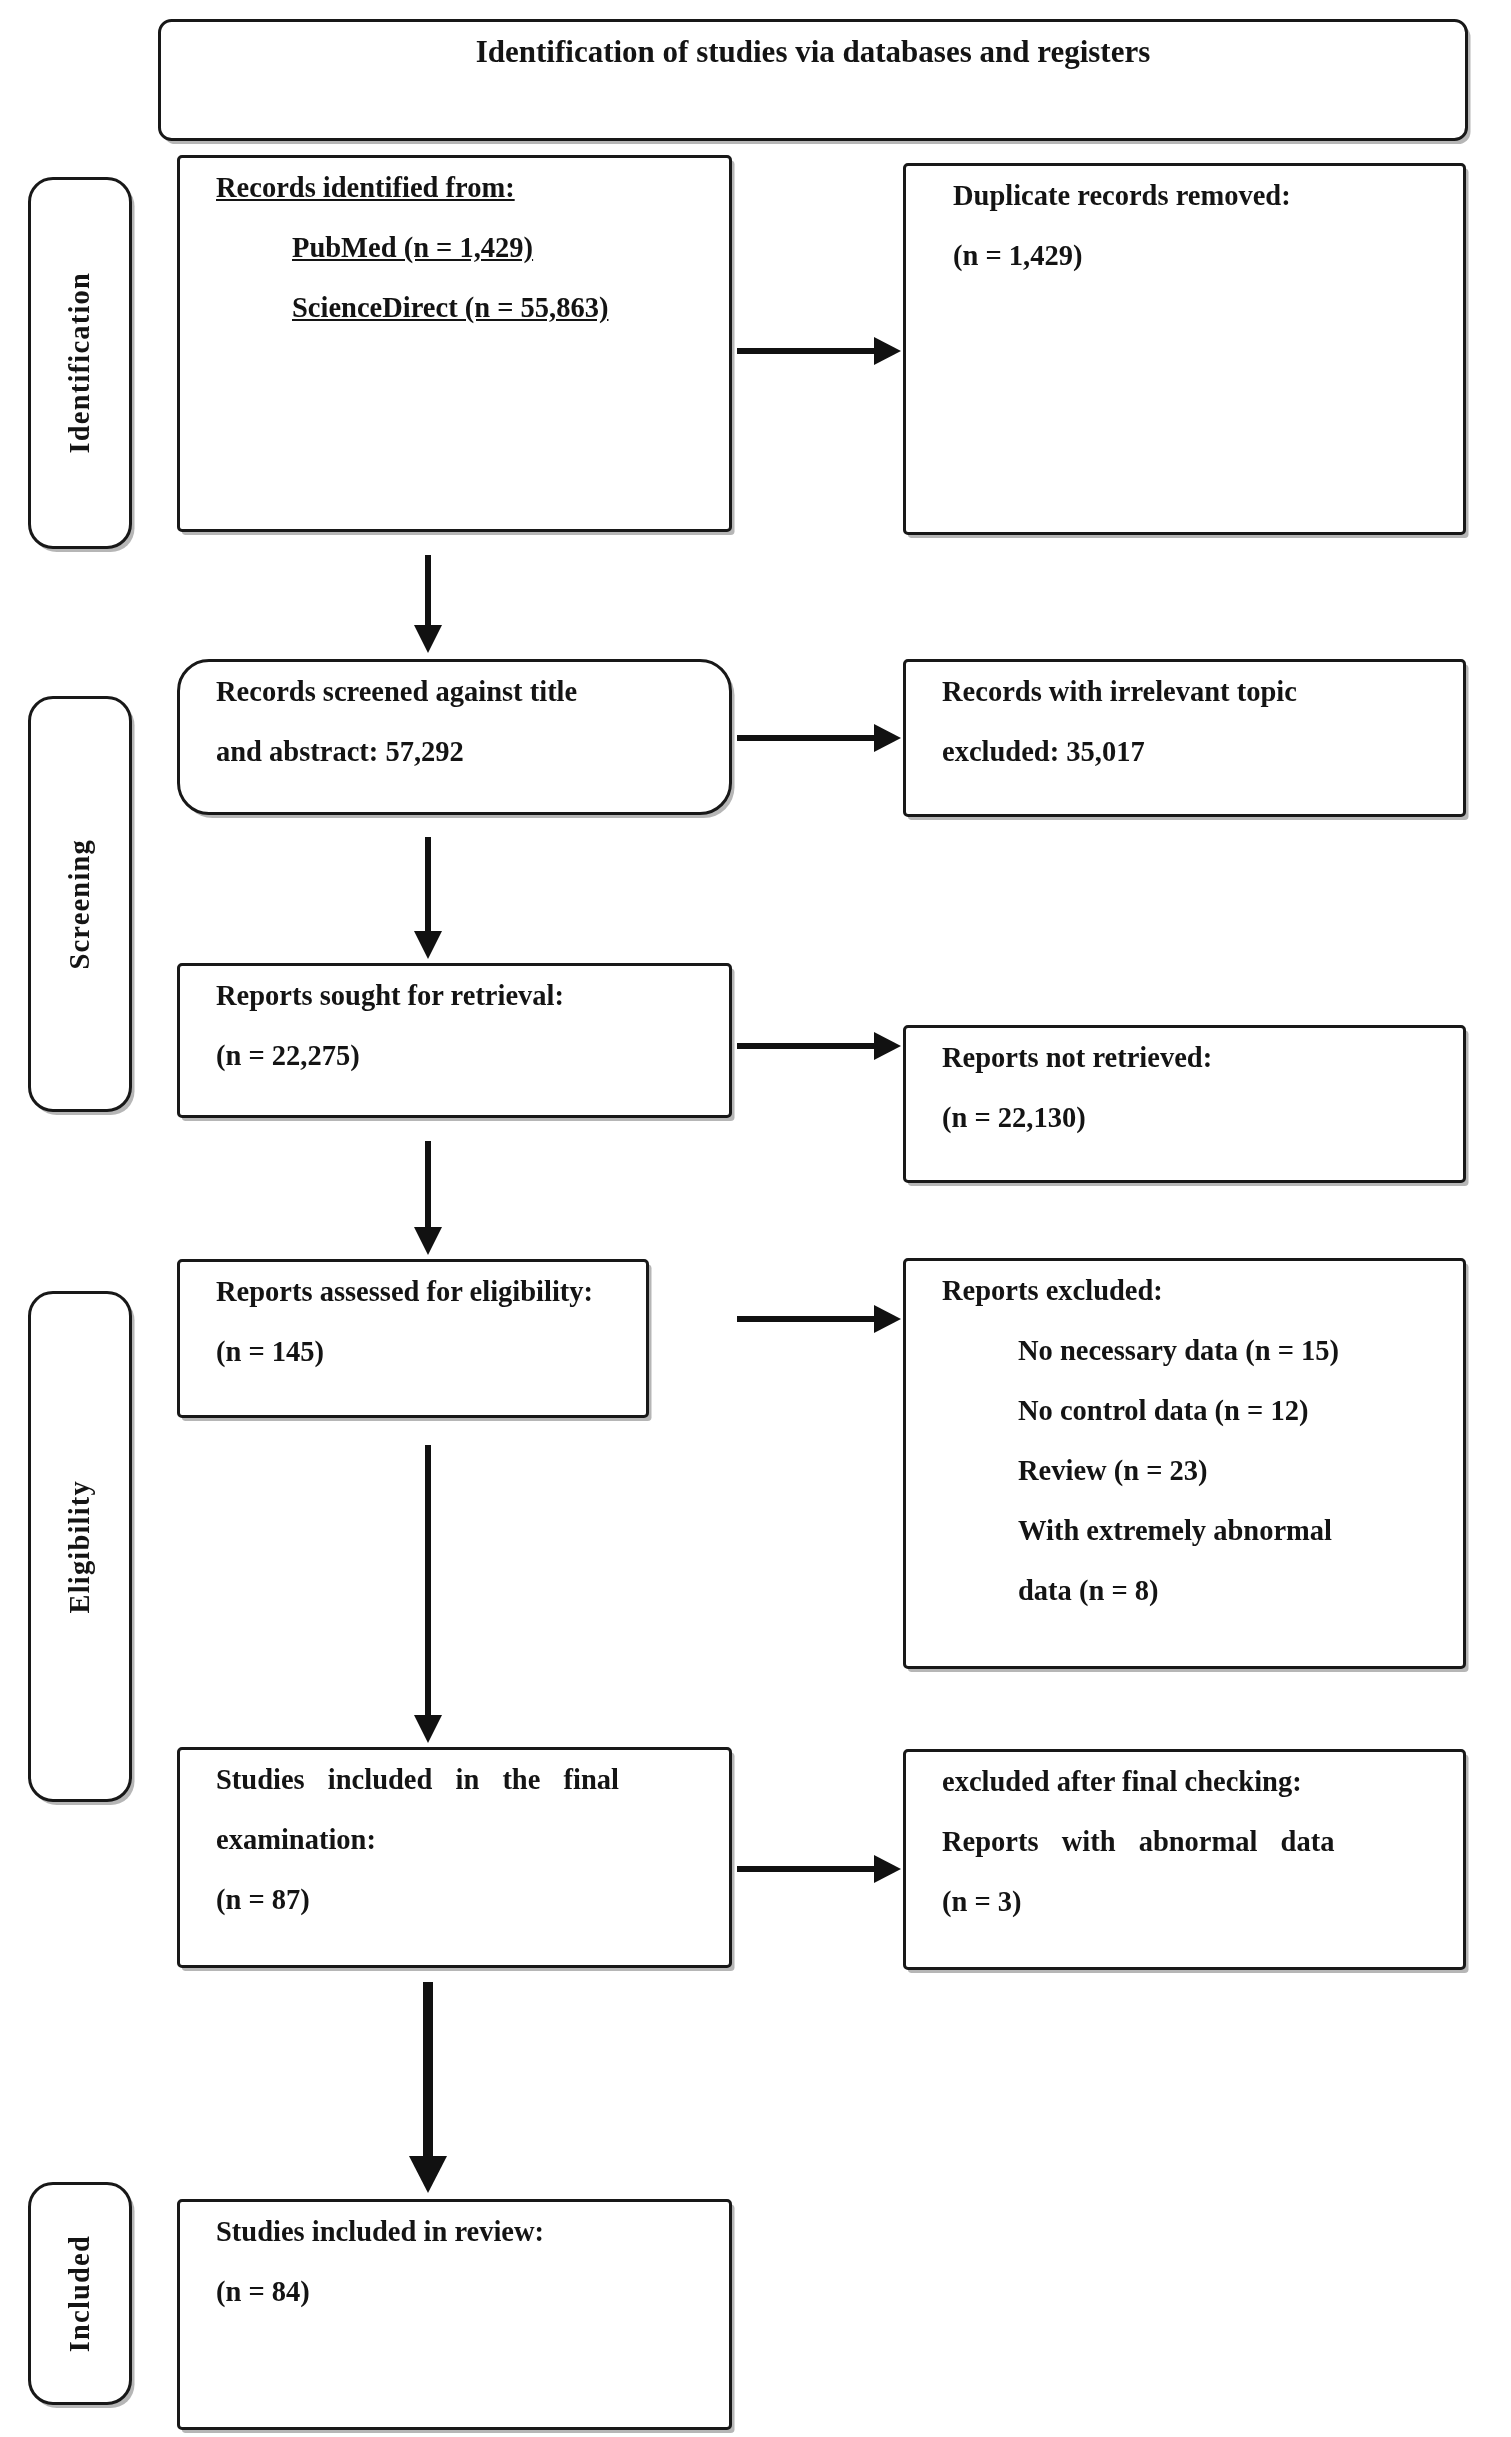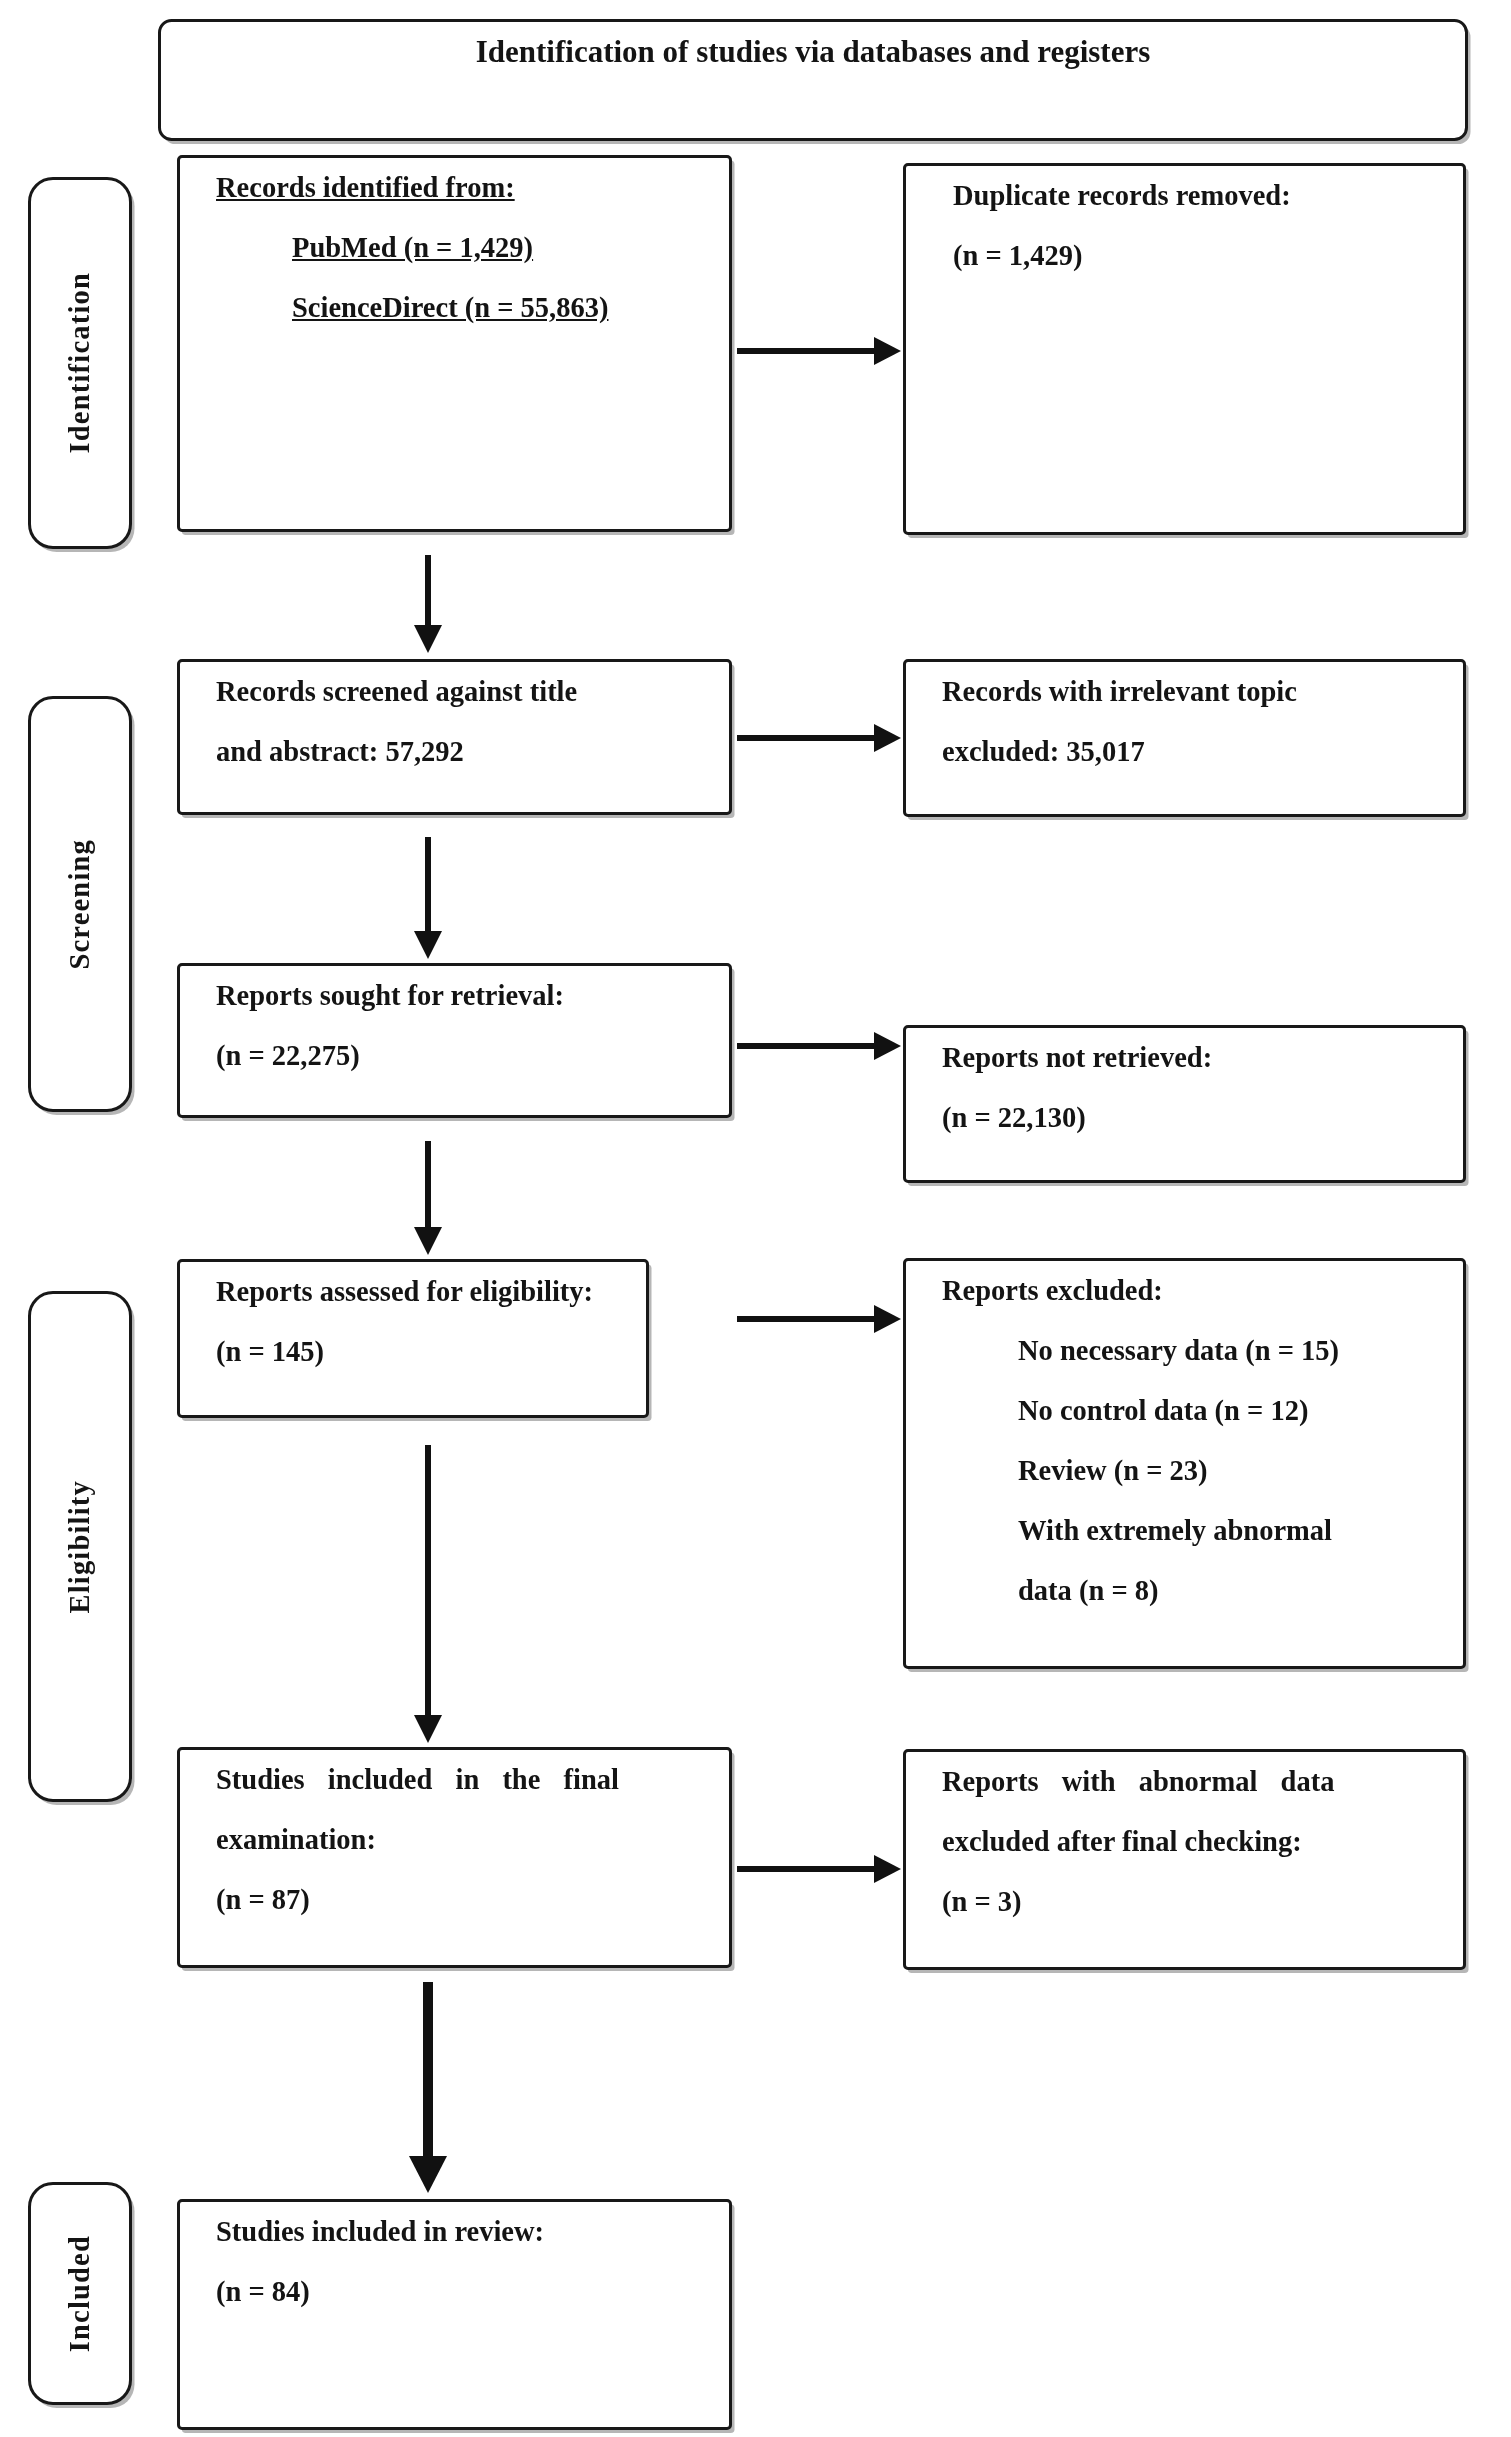--- a/index.html
+++ b/index.html
@@ -104,21 +104,21 @@
   <div class="box side-box" style="left:28px; top:2182px; width:104px; height:223px;">
     <span>Included</span>
   </div>
 
   <div class="box" style="left:177px; top:155px; width:555px; height:377px;text-decoration:underline;">
       <div class="line">Records identified from:</div>
       <div class="line ind">PubMed (n = 1,429)</div>
       <div class="line ind">ScienceDirect (n = 55,863)</div>
     </div>
 
-  <div class="box" style="left:177px; top:659px; width:555px; height:156px;">
+  <div class="box" style="left:177px; top:659px; width:555px; height:156px;border-radius:32px;">
       <div class="line">Records screened against title</div>
       <div class="line">and abstract: 57,292</div>
     </div>
 
   <div class="box" style="left:177px; top:963px; width:555px; height:155px;">
       <div class="line">Reports sought for retrieval:</div>
       <div class="line">(n = 22,275)</div>
     </div>
 
   <div class="box" style="left:177px; top:1259px; width:472px; height:159px;">
@@ -155,22 +155,22 @@
   <div class="box" style="left:903px; top:1258px; width:563px; height:411px;">
       <div class="line">Reports excluded:</div>
       <div class="line ind">No necessary data (n = 15)</div>
       <div class="line ind">No control data (n = 12)</div>
       <div class="line ind">Review (n = 23)</div>
       <div class="line ind">With extremely abnormal</div>
       <div class="line ind">data (n = 8)</div>
     </div>
 
   <div class="box" style="left:903px; top:1749px; width:563px; height:221px;">
+      <div class="line">excluded after final checking:</div>
       <div class="line just">Reports with abnormal data</div>
-      <div class="line">excluded after final checking:</div>
       <div class="line">(n = 3)</div>
     </div>
 
   <div class="varrow" style="left:414px; top:555px; height:98px;">
     <div class="shaft"></div>
     <div class="head"></div>
   </div>
   <div class="varrow" style="left:414px; top:837px; height:122px;">
     <div class="shaft"></div>
     <div class="head"></div>

